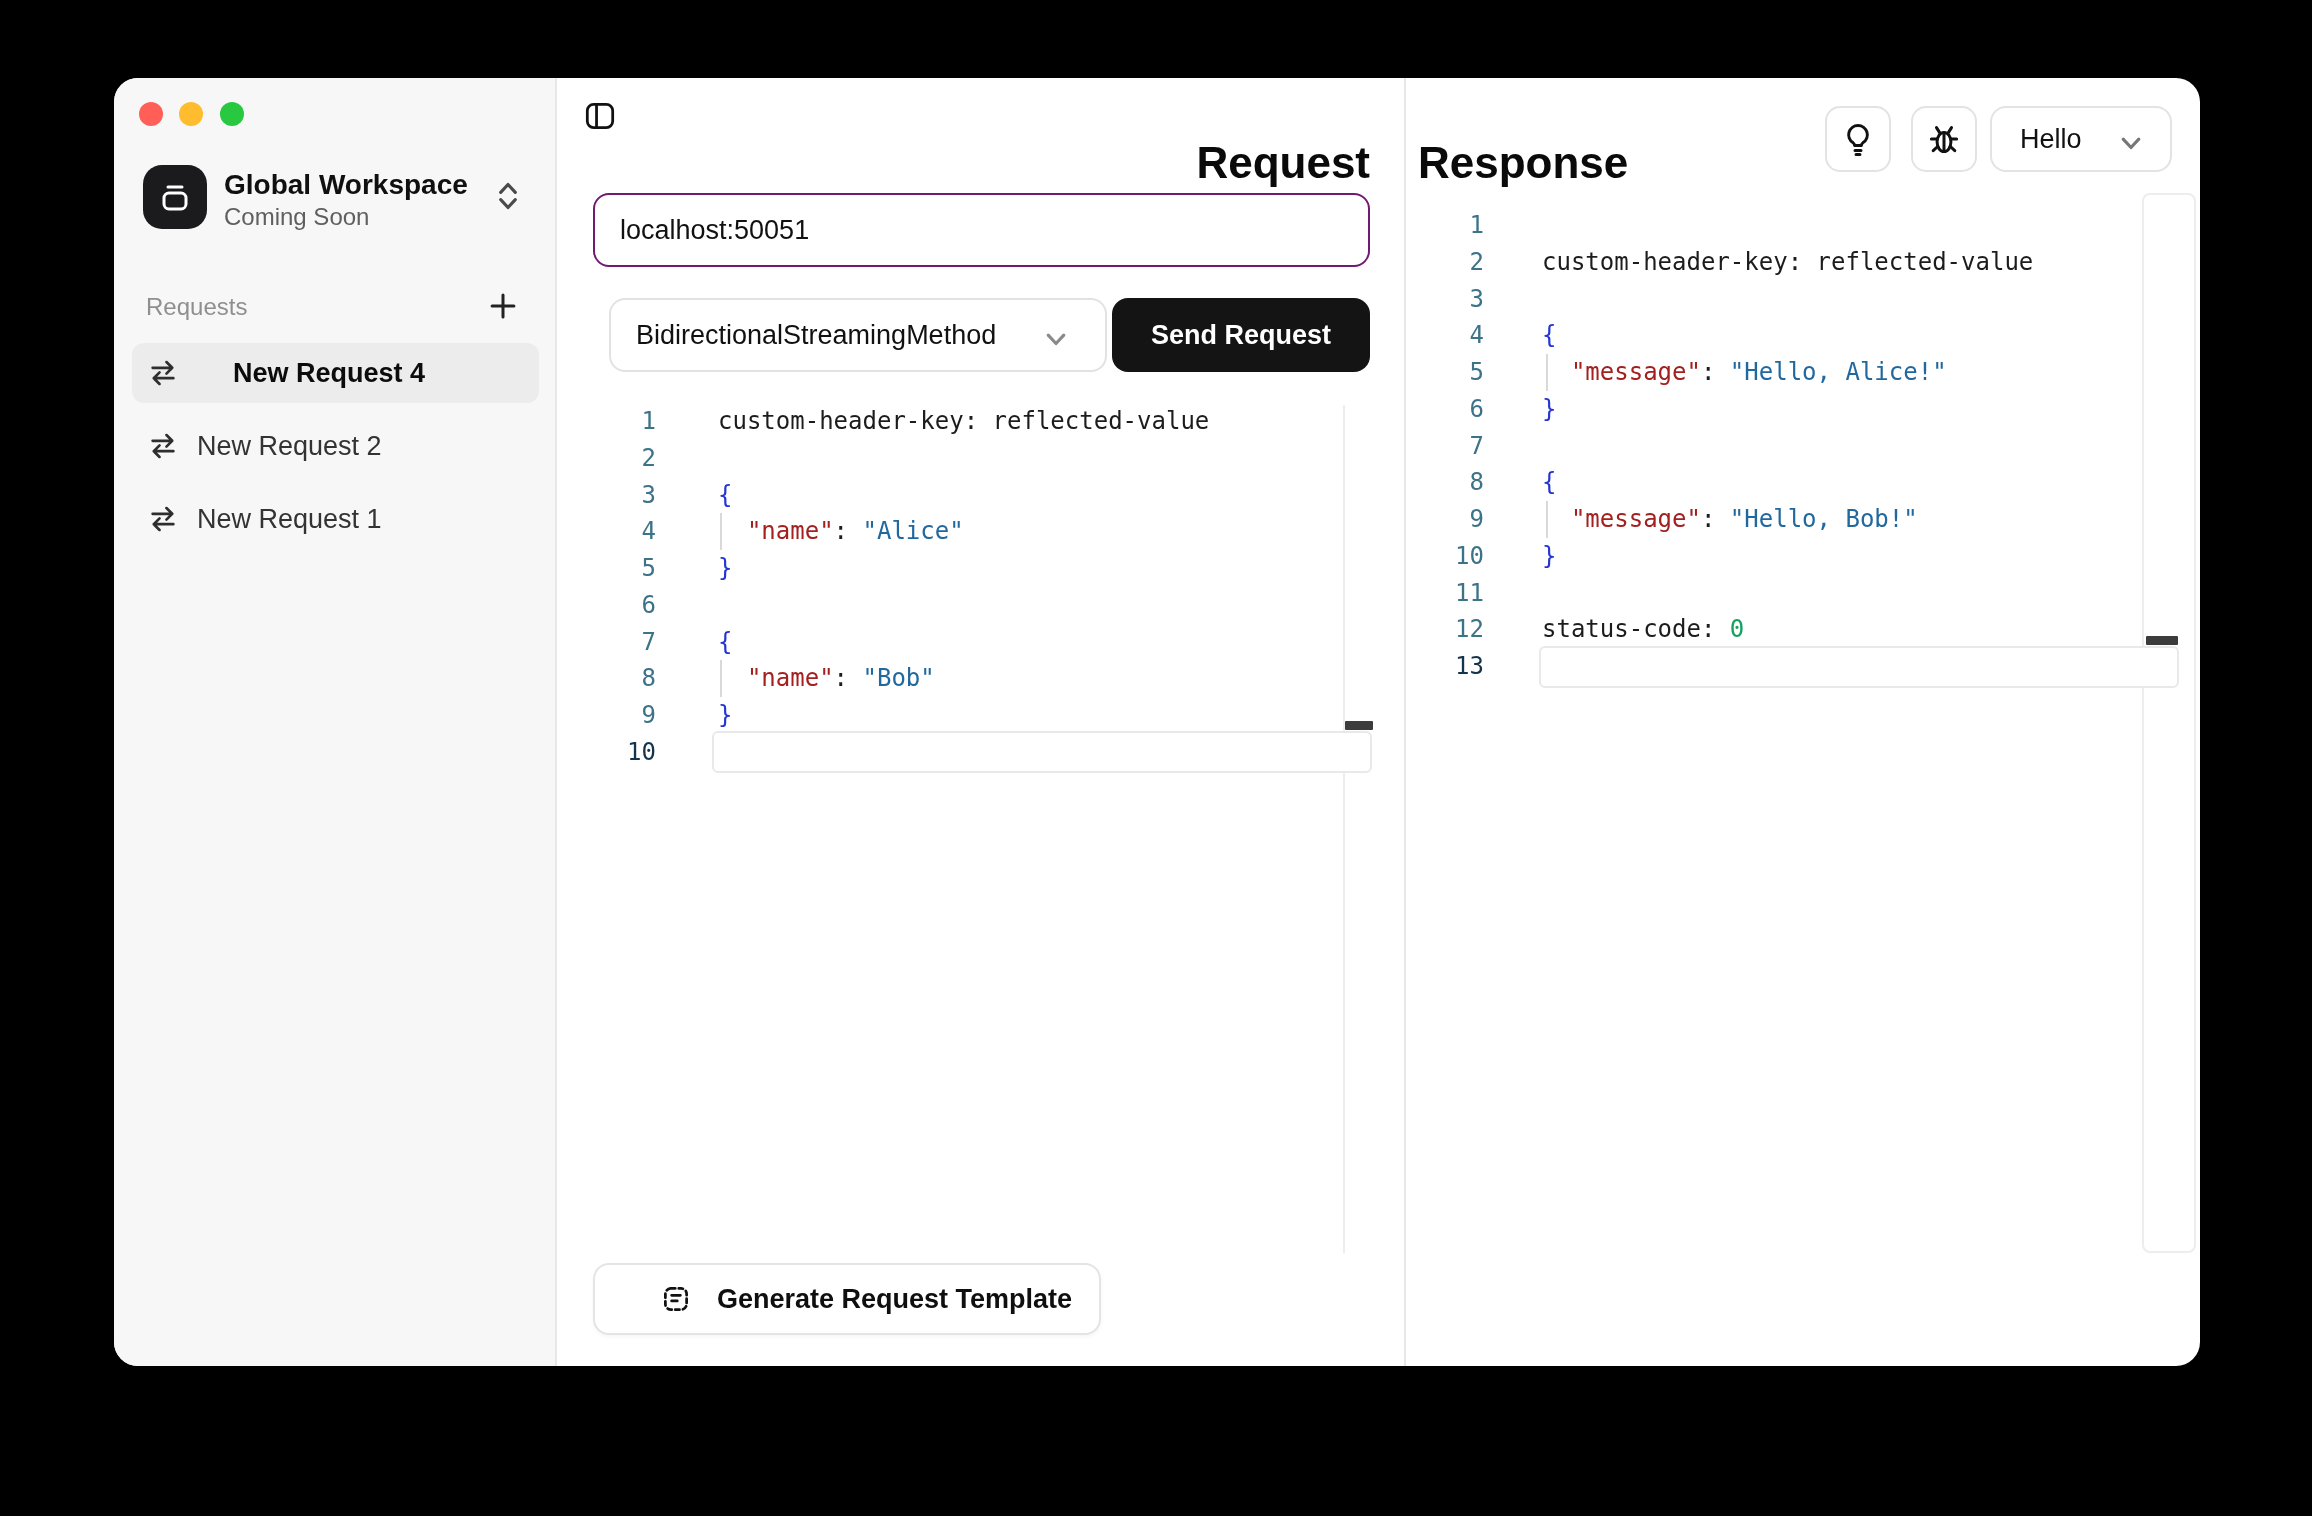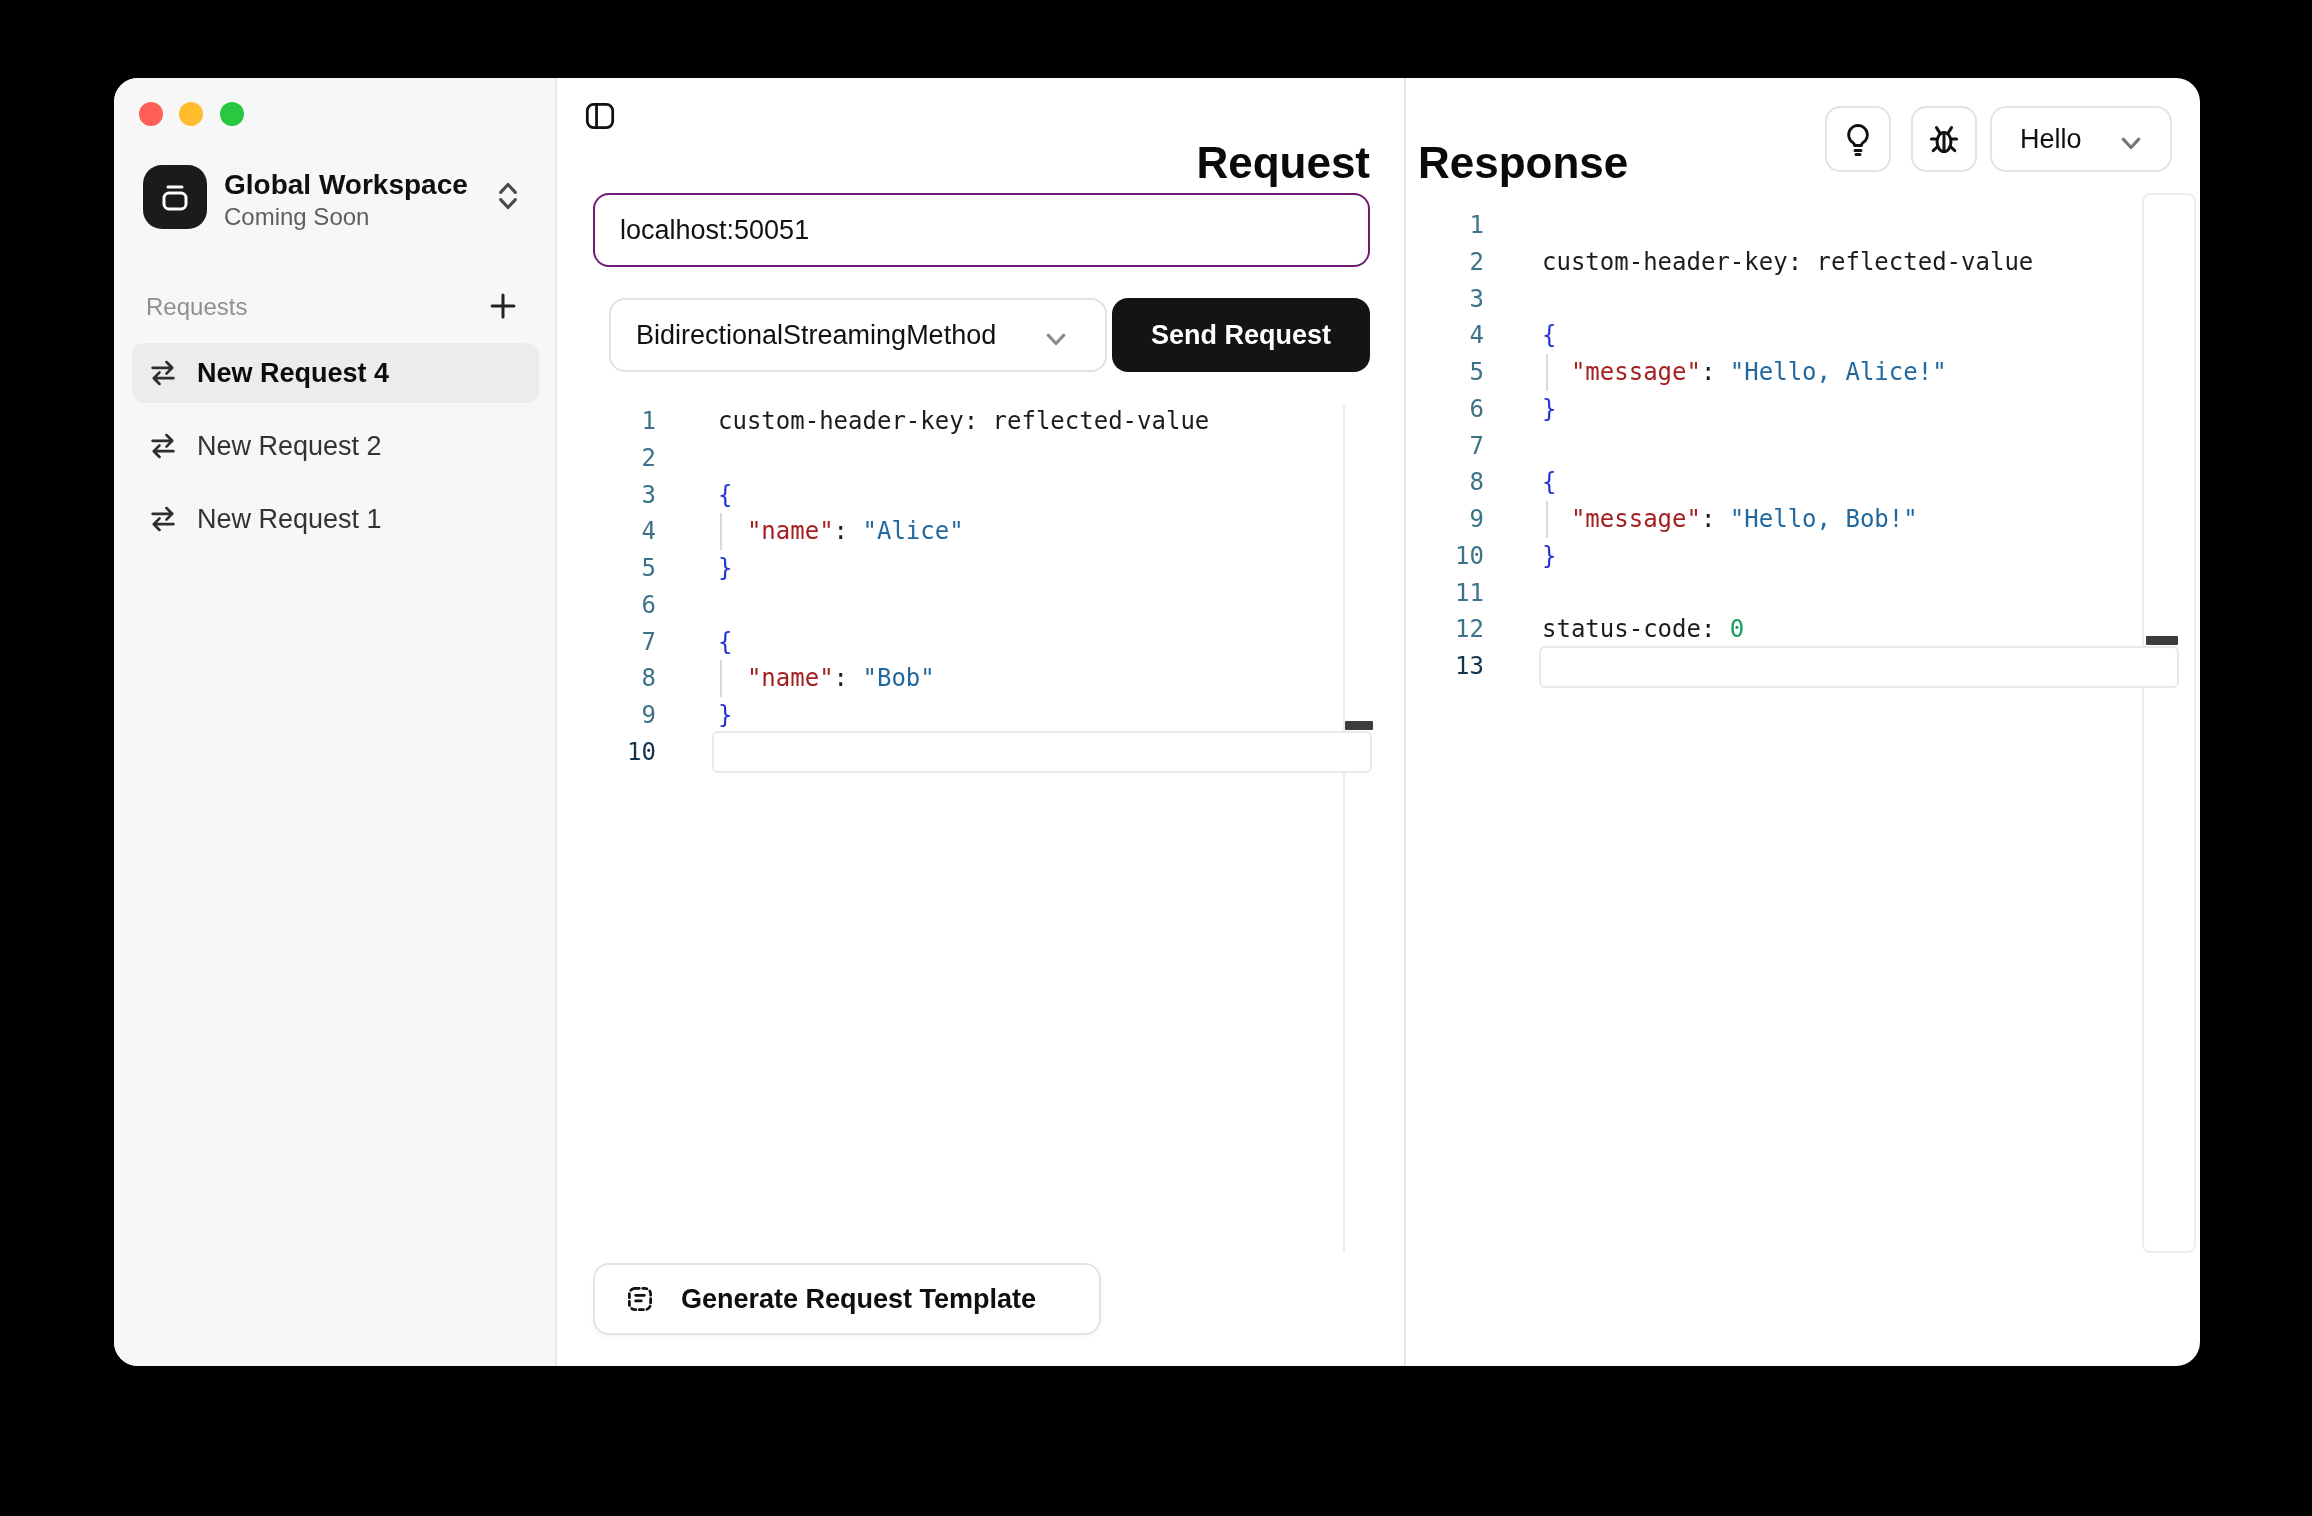--- a/index.html
+++ b/index.html
@@ -16,21 +16,21 @@
   .ws-icon { position:absolute; left:0; top:0; width:64px; height:64px; background:#1b1b1d;
              border-radius:19px; display:flex; align-items:center; justify-content:center; }
   .ws-title { position:absolute; left:81px; top:4px; font-size:28px; font-weight:700; color:#101010; white-space:nowrap; }
   .ws-sub { position:absolute; left:81px; top:38px; font-size:24px; color:#5f5f5f; white-space:nowrap; }
   .ws-chevrons { position:absolute; left:352px; top:14px; }
   .req-label { position:absolute; left:32px; top:215px; font-size:24px; font-weight:500; color:#8f8f8f; }
   .plus-btn { position:absolute; left:374px; top:213px; width:30px; height:30px; cursor:pointer; }
   .req-list { position:absolute; left:18px; top:265px; width:407px; }
   .req-item { position:relative; height:60px; margin-bottom:13px; border-radius:12px;
               display:flex; align-items:center; color:#333; font-size:27px; }
-  .req-item.selected { background:#ececec; color:#0c0c0c; font-weight:700; }
+  .req-item.selected { background:#ececec; color:#0c0c0c; font-weight:700;gap:36px; }
   .req-item .ric { margin-left:16px; margin-right:19px; display:flex; }
   .settings-row { position:absolute; left:0; bottom:36px; width:443px; height:52px; }
   .settings-row .gear { position:absolute; left:39px; top:2px; }
   .settings-label { position:absolute; left:111px; top:8px; font-size:27px; font-weight:600; color:#1d1d1d; }
   .kbd-pill { position:absolute; left:331px; top:0px; width:84px; height:46px; background:#fff;
               border:2px solid #e3e3e3; border-radius:14px; text-align:center; line-height:42px;
               font-size:26px; color:#141414; font-family:"DejaVu Sans", sans-serif; }
 
   
   .mid-divider { position:absolute; left:1290px; top:0; width:2px; height:100%; background:#e7e7e7; }
@@ -46,21 +46,21 @@
                border:2px solid #e2e2e2; border-radius:16px; background:#fff;
                display:flex; align-items:center; cursor:pointer;margin-left:16px; }
   .method-dd .lbl { margin-left:25px; font-size:27px; color:#111; white-space:nowrap; }
   .method-dd .chev { position:absolute; right:36px; top:26px; }
   .send-btn { position:absolute; left:998px; top:220px; width:258px; height:74px;
               background:#141414; border:none; border-radius:16px; color:#fff;
               font-size:27px; font-weight:700; cursor:pointer; font-family:"Liberation Sans", sans-serif; }
   .gen-btn { position:absolute; left:479px; top:1185px; width:508px; height:72px;
              background:#fff; border:2px solid #e4e4e4; border-radius:16px;
              display:flex; align-items:center; cursor:pointer;
-             box-shadow:0 2px 4px rgba(0,0,0,0.04); }
+             box-shadow:0 2px 4px rgba(0,0,0,0.04);padding-left:36px; }
   .gen-btn .gic { margin-left:30px; margin-right:26px; display:flex; }
   .gen-btn .lbl { font-size:27px; font-weight:600; color:#0f0f0f; white-space:nowrap; }
 
   
   .hdr-btn { position:absolute; top:28px; width:66px; height:66px; background:#fff;
              border:2px solid #e3e3e3; border-radius:15px; display:flex;
              align-items:center; justify-content:center; cursor:pointer; }
   #bulb-btn { left:1711px; }
   #bug-btn { left:1797px; }
   .theme-dd { position:absolute; left:1876px; top:28px; width:182px; height:66px; background:#fff;

